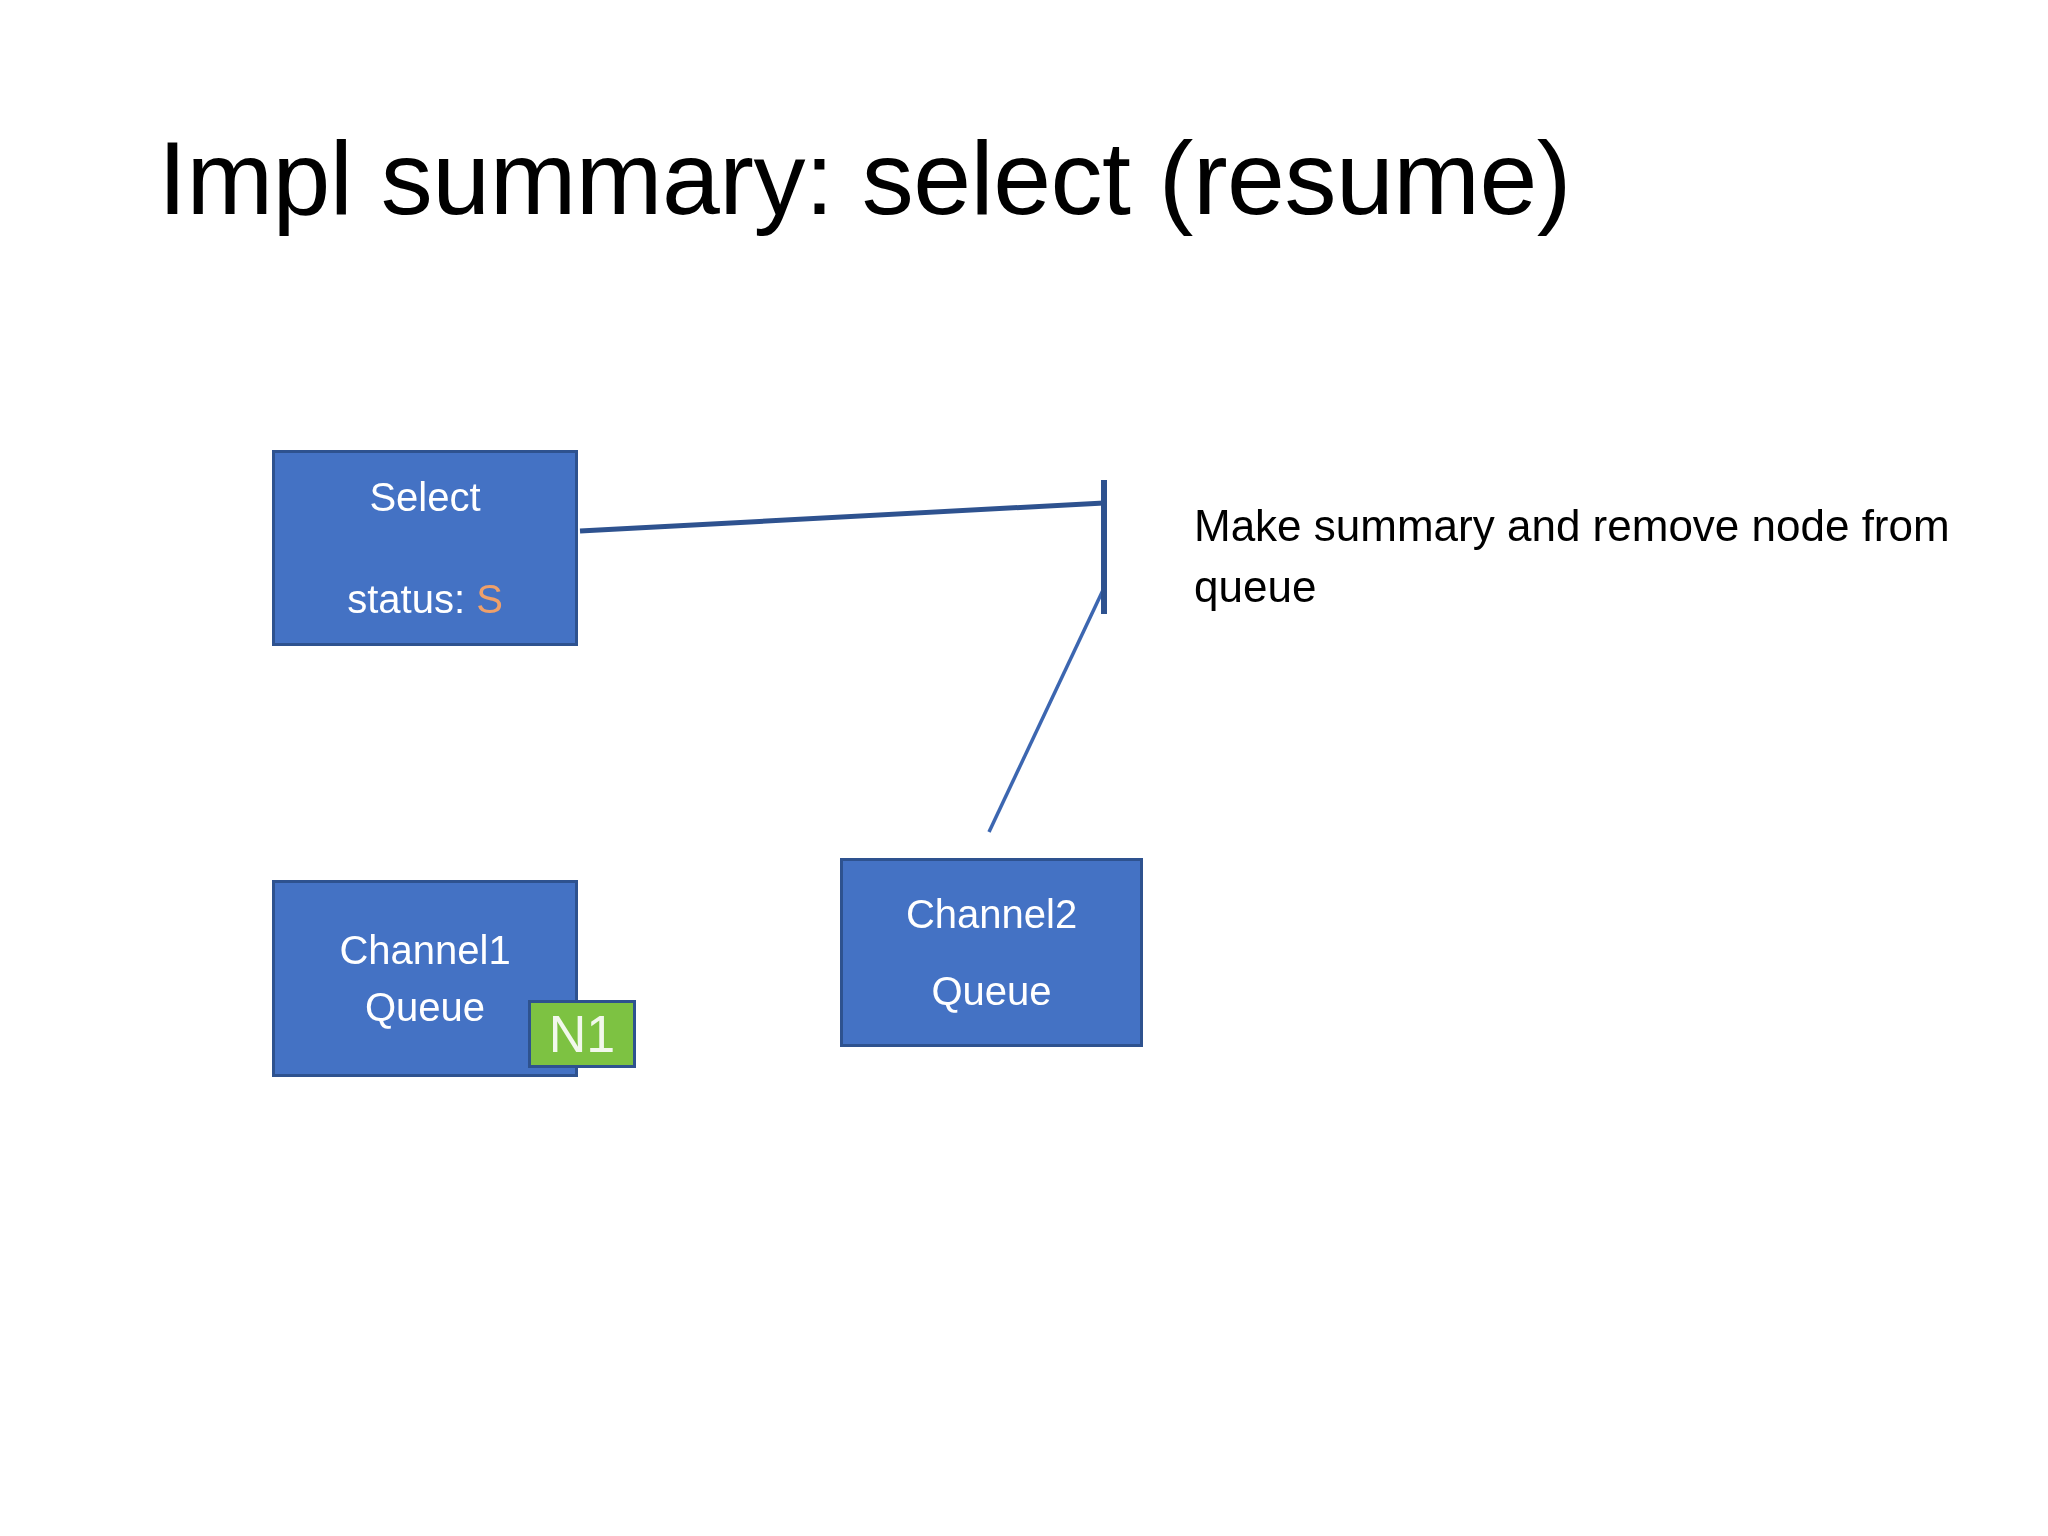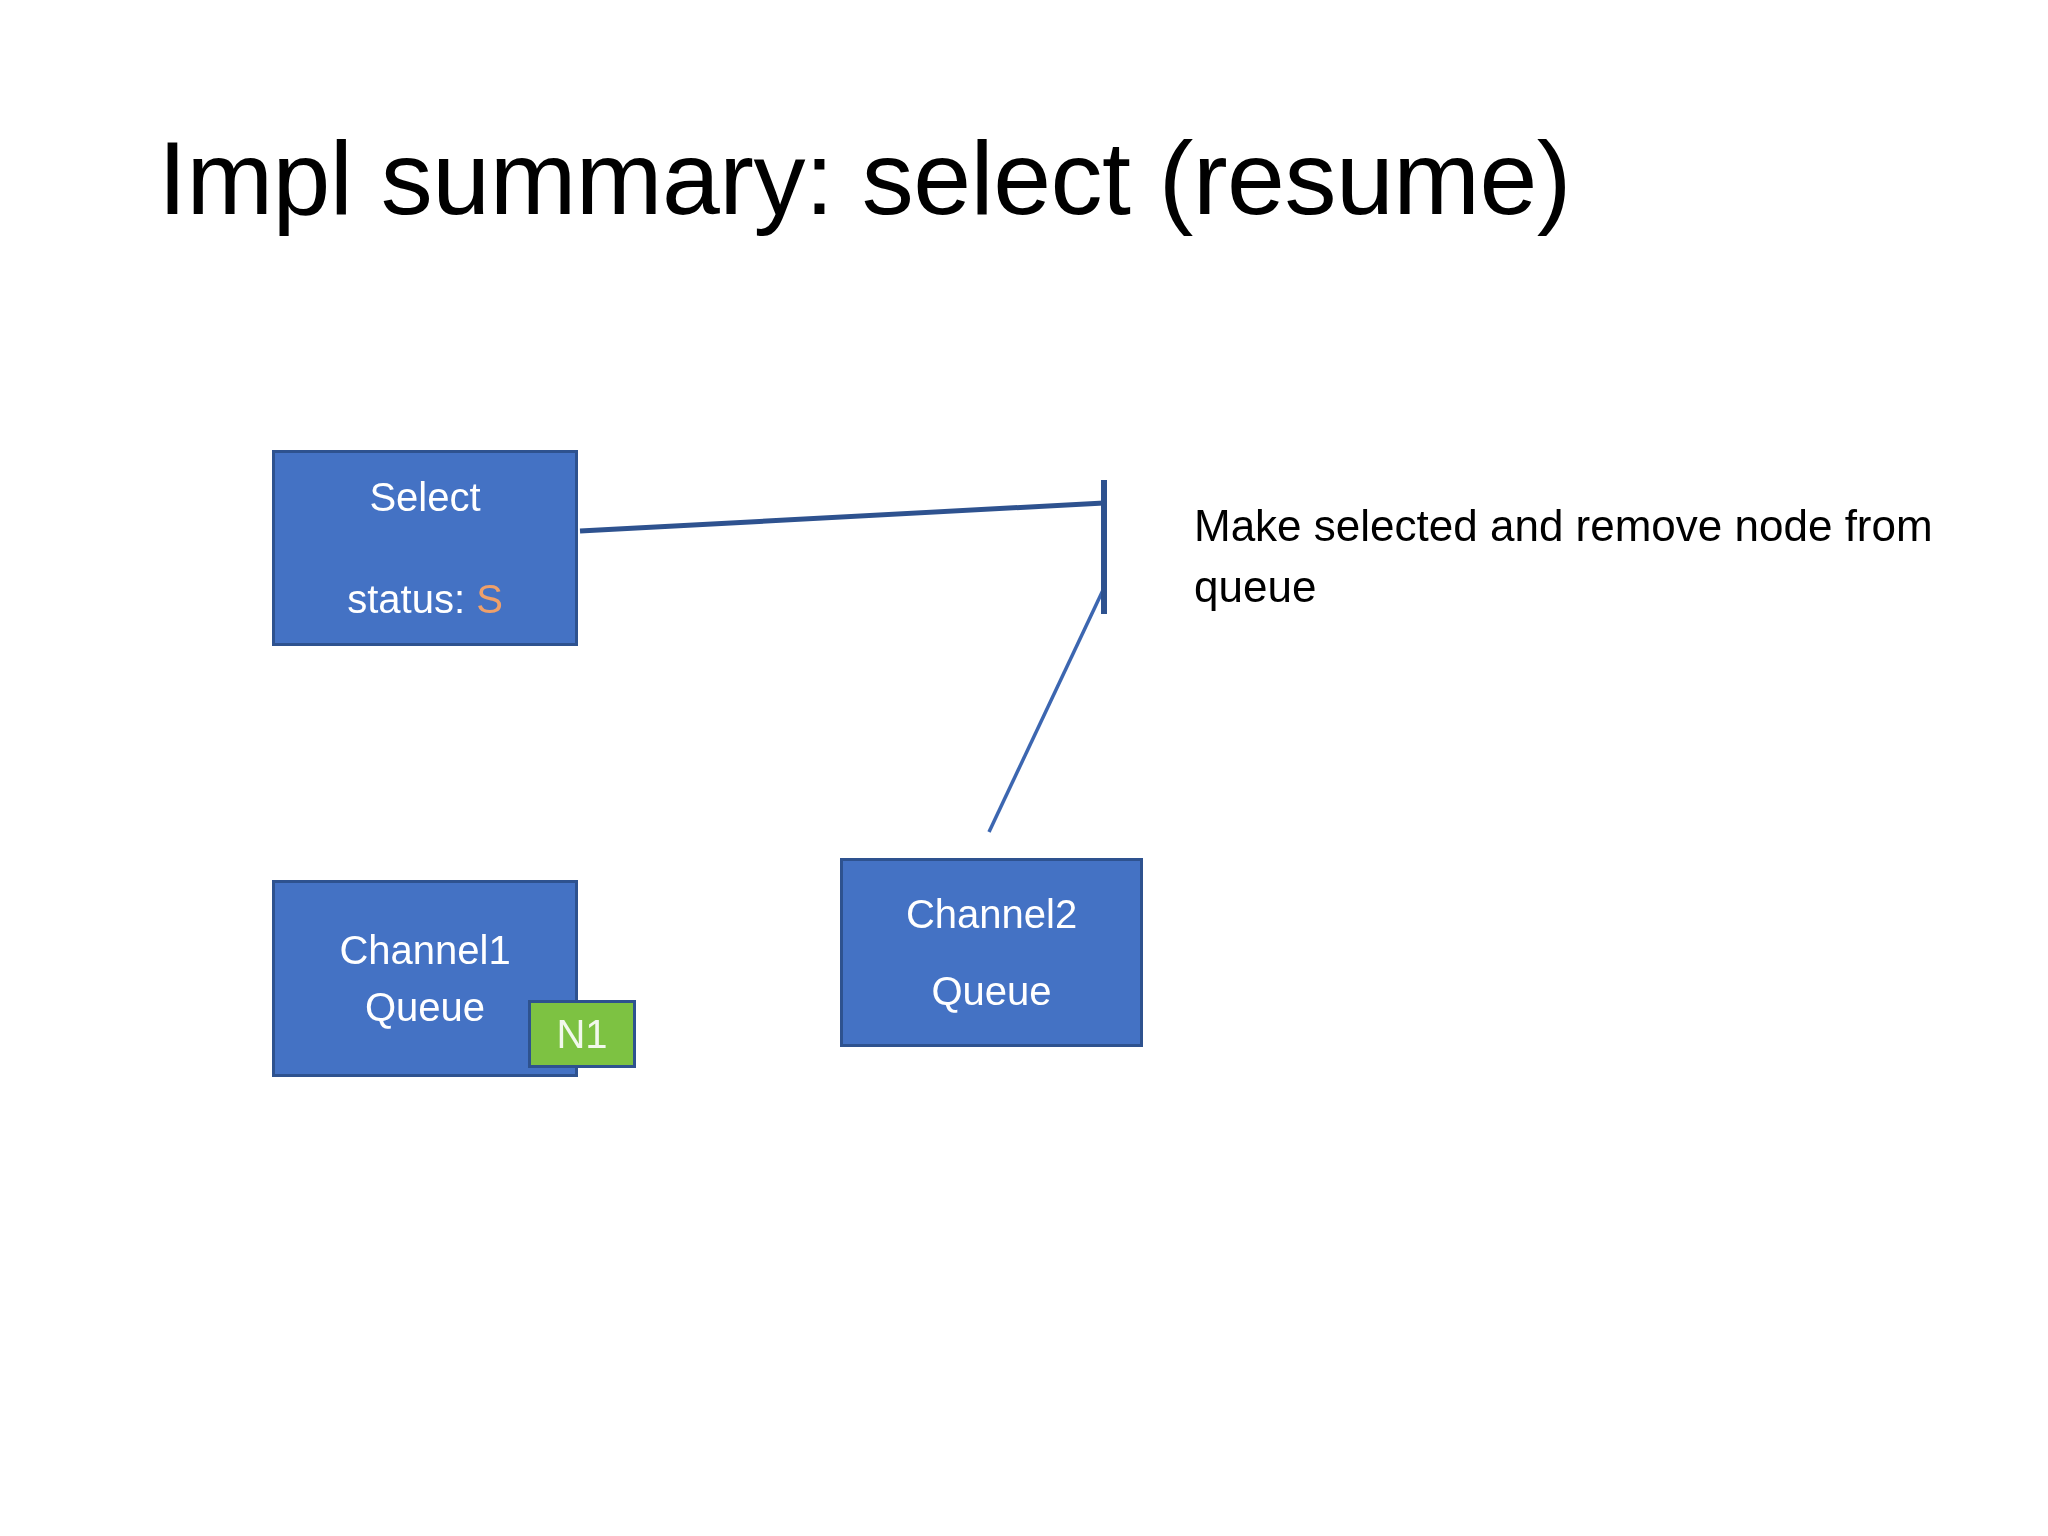--- a/index.html
+++ b/index.html
@@ -93,21 +93,21 @@
     top: 1000px;
     width: 108px;
     height: 68px;
     background: #7DC242;
     border: 3px solid #2E528F;
     display: flex;
     align-items: center;
     justify-content: center;
     color: #F2F8EC;
     font-family: "Liberation Sans", sans-serif;
-    font-size: 40px;
+    font-size: 52px;
     line-height: 1;
     z-index: 4;
   }
 
   
   #connectors {
     position: absolute;
     left: 0;
     top: 0;
     width: 2048px;
@@ -158,15 +158,15 @@
 
   <div class="proc-box" id="box-channel2">
     <span class="line">Channel2</span>
     <span class="line">Queue</span>
   </div>
 
   <div id="node-n1">
     <span>N1</span>
   </div>
 
-  <div id="annotation"><span>Make selected </span><span class="bold">and</span><span> remove node from queue</span></div>
+  <div id="annotation"><span>Make summary </span><span class="bold">and</span><span> remove node from queue</span></div>
 
 </div>
 
 </body></html>

